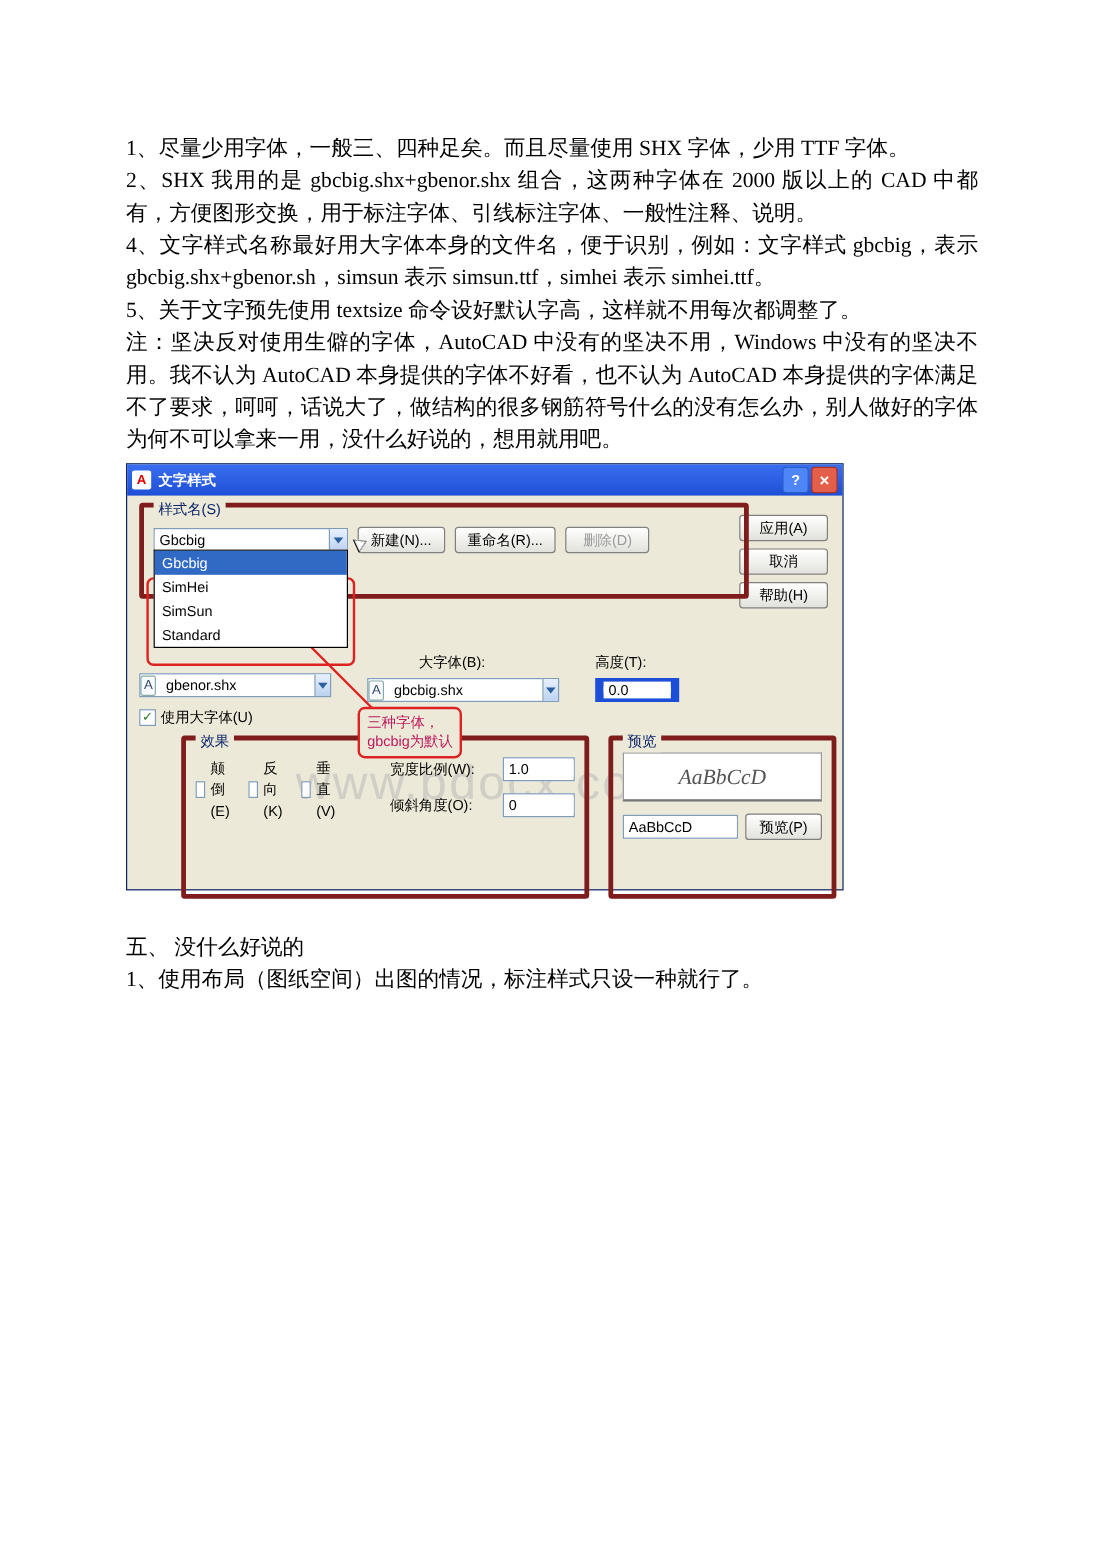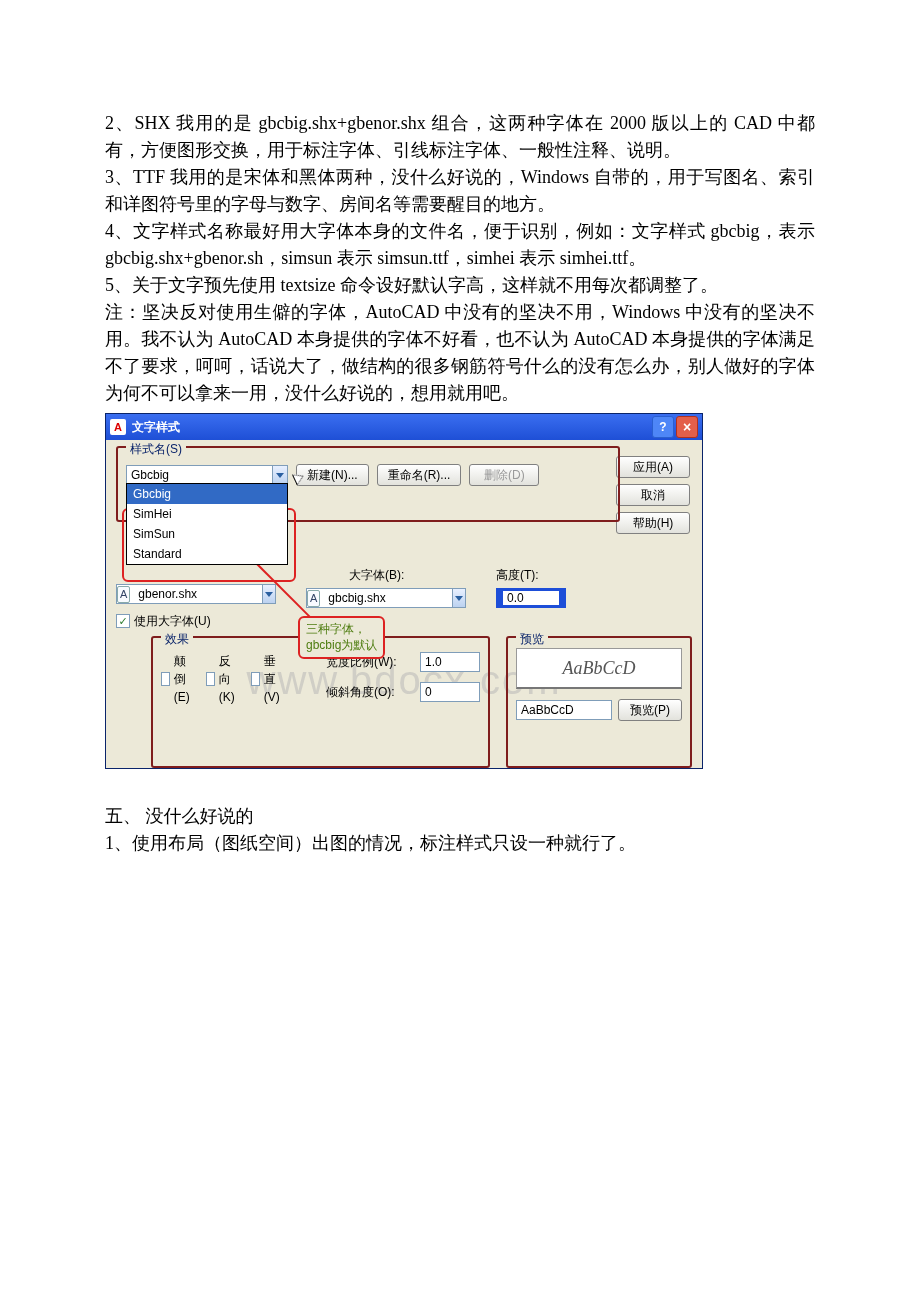--- a/index.html
+++ b/index.html
@@ -61,21 +61,21 @@
   }
   .help-btn { background: #4e86f7; color: #fff; border:1px solid #2a5fd0;}
   .close-btn { background: #e35f4a; color:#fff; border:1px solid #b03020; font-size:14px;}
   .dialog-body {
     position: relative;
     padding: 6px 10px 10px 10px;
     height: calc(100% - 26px);
     box-sizing: border-box;
   }
   .groupbox {
-    border: 2px solid #7f1d1d;
+    border: 4px solid #7f1d1d;
     border-radius: 3px;
     padding: 10px 8px 8px 8px;
     position: relative;
   }
   .groupbox > .legend {
     position: absolute;
     top: -8px;
     left: 8px;
     background: #ece9d8;
     padding: 0 4px;
@@ -173,21 +173,21 @@
     pointer-events:none;
   }
   .annot-red-line{
     position:absolute;border-top:2px solid #d22;
     transform-origin: left center;
     pointer-events:none;
   }
   .annot-bubble{
     position:absolute;border:2px solid #d22;border-radius:6px;
     background:#ece9d8;
-    padding:4px 6px;font-size:12px;color:#4d7c0f;
+    padding:4px 6px;font-size:12px;color:#be185d;
     pointer-events:none;
     line-height:1.3;
   }
   .watermark{
     position:absolute;
     left:0;right:0;
     top:210px;
     text-align:center;
     font-size:40px;
     color:rgba(180,180,180,0.5);
@@ -200,22 +200,22 @@
     font-size:11px;font-family:sans-serif;color:#346;
     border:1px solid #8aa;border-radius:2px;margin-right:4px;background:#f8fbff;
   }
   .section-gap { height: 34px; }
 </style>
 </head>
 <body>
 
 <div class="page">
 
+  <p class="paragraph">1、尽量少用字体，一般三、四种足矣。而且尽量使用 SHX 字体，少用 TTF 字体。</p>
   <p class="paragraph">2、SHX 我用的是 gbcbig.shx+gbenor.shx 组合，这两种字体在 2000 版以上的 CAD 中都有，方便图形交换，用于标注字体、引线标注字体、一般性注释、说明。</p>
-  <p class="paragraph">3、TTF 我用的是宋体和黑体两种，没什么好说的，Windows 自带的，用于写图名、索引和详图符号里的字母与数字、房间名等需要醒目的地方。</p>
   <p class="paragraph">4、文字样式名称最好用大字体本身的文件名，便于识别，例如：文字样式 gbcbig，表示 gbcbig.shx+gbenor.sh，simsun 表示 simsun.ttf，simhei 表示 simhei.ttf。</p>
   <p class="paragraph">5、关于文字预先使用 textsize 命令设好默认字高，这样就不用每次都调整了。</p>
   <p class="paragraph">注：坚决反对使用生僻的字体，AutoCAD 中没有的坚决不用，Windows 中没有的坚决不用。我不认为 AutoCAD 本身提供的字体不好看，也不认为 AutoCAD 本身提供的字体满足不了要求，呵呵，话说大了，做结构的很多钢筋符号什么的没有怎么办，别人做好的字体为何不可以拿来一用，没什么好说的，想用就用吧。</p>
 
   <div class="dialog">
     <div class="titlebar">
       <span class="app-icon">A</span>
       <span>文字样式</span>
       <span class="spacer"></span>
       <span class="win-btn help-btn">?</span>

